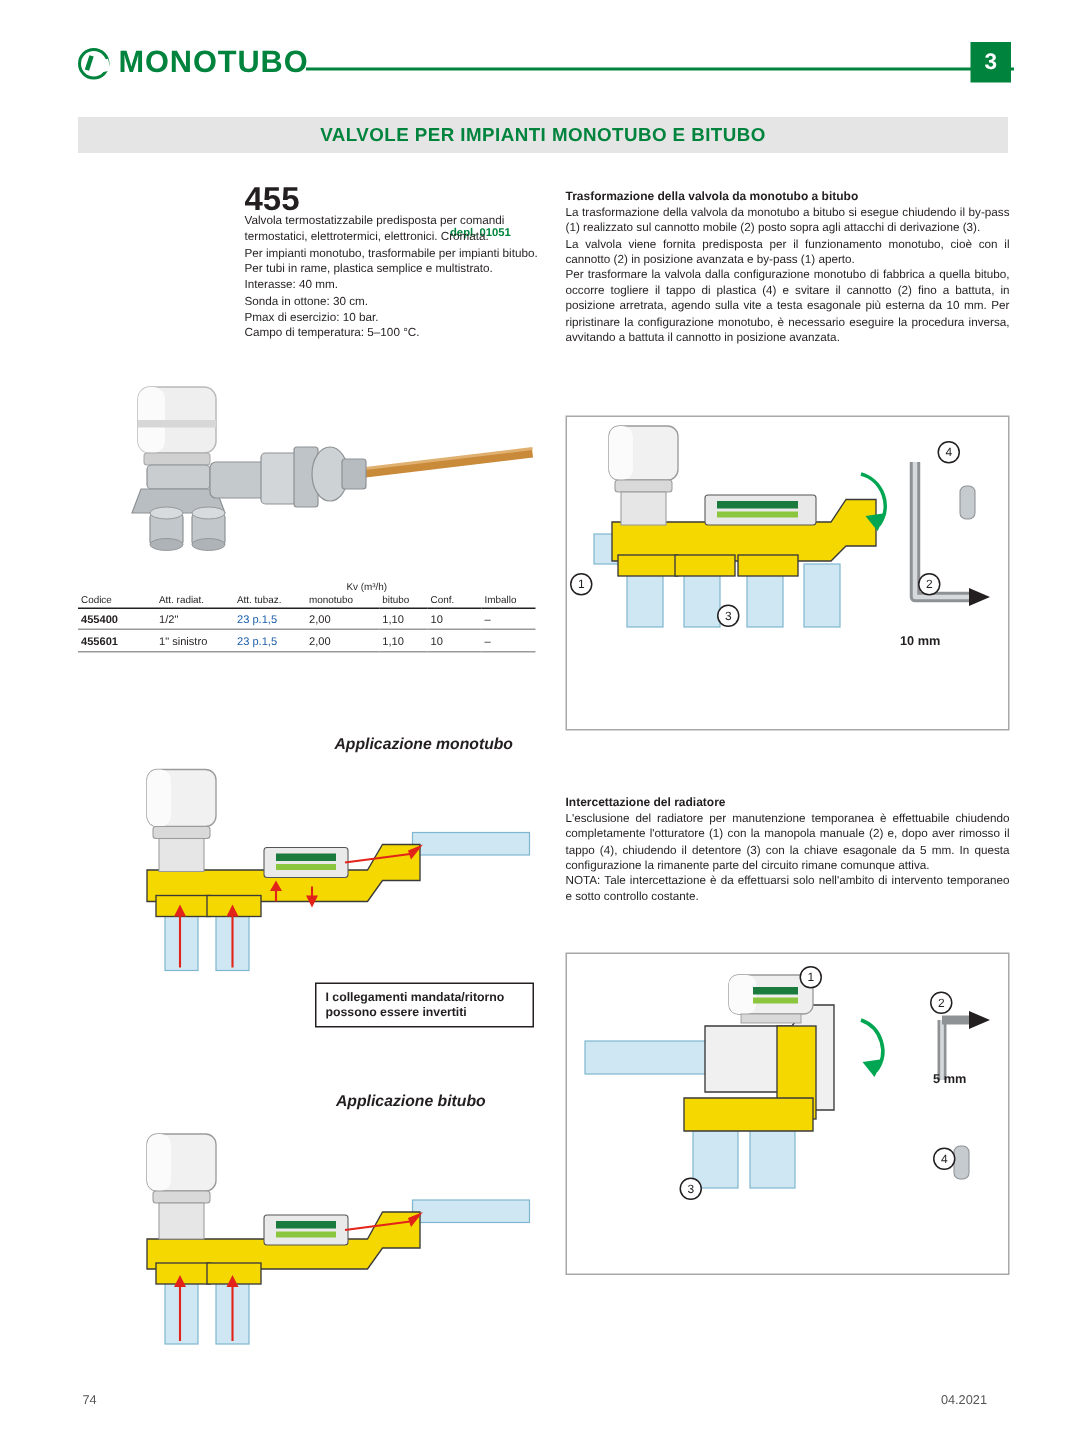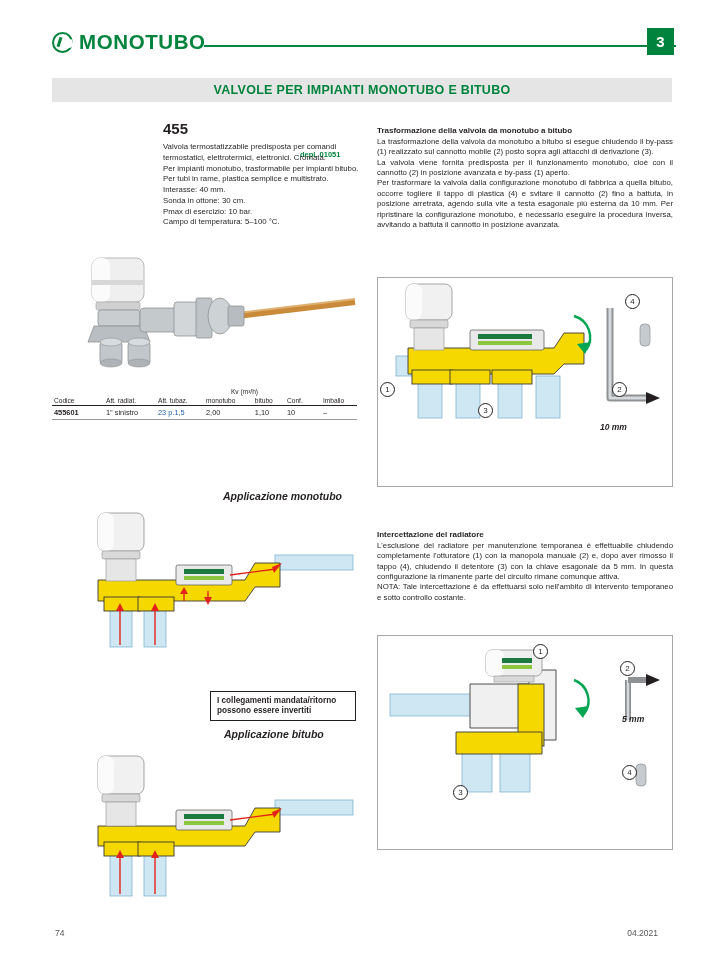--- a/index.html
+++ b/index.html
@@ -61,21 +61,21 @@
     background: #e5e5e5;
     display: flex; align-items: center; justify-content: center;
   }
   .title-bar span {
     color: #00843d; font-size: 12.5px; font-weight: bold; letter-spacing: 0.3px;
   }
 
   
   .series-no {
     position: absolute; left: 163px; top: 120px;
-    font-size: 15px; font-weight: bold; color: #231f20;
+    font-size: 22px; font-weight: bold; color: #231f20;
   }
   .depl {
     position: absolute; left: 300px; top: 126px;
     font-size: 7.5px; font-weight: bold; color: #00843d; margin-top: 24px;
   }
   .spec-text {
     position: absolute; left: 163px; top: 142px; width: 200px;
     font-size: 7.8px; line-height: 1.38; color: #231f20;
   }
 
@@ -106,21 +106,20 @@
     color: #231f20;
   }
   .cap-mono { left: 223px; top: 490px; }
   .cap-bitubo { left: 224px; top: 728px; }
 
   .note-box {
     position: absolute; left: 210px; top: 655px; width: 146px; height: 30px;
     border: 0.8px solid #231f20;
     display: flex; align-items: center;
     padding: 12px 6px;
-    margin-top: 36px;
   }
   .note-box span {
     font-size: 8.2px; font-weight: bold; line-height: 1.25;
   }
 
   
   .rc-h {
     position: absolute; font-size: 8px; font-weight: bold; color: #231f20;
   }
   .rc-p {
@@ -133,21 +132,21 @@
   .rc2-p { left: 377px; top: 541px; width: 296px; }
 
   
   .figbox {
     position: absolute; border: 0.8px solid #a8a8a8; background: #ffffff;
   }
   .fig1 { left: 377px; top: 277px; width: 296px; height: 210px; }
   .fig2 { left: 377px; top: 635px; width: 296px; height: 215px; }
 
   .dim-label {
-    position: absolute; font-size: 8.5px; font-weight: bold; color: #231f20; font-style: italic;
+    position: absolute; font-size: 8.5px; font-weight: bold; color: #231f20;
   }
 
   .callout {
     position: absolute; width: 15px; height: 15px; border-radius: 50%;
     border: 0.9px solid #231f20; background: #ffffff;
     font-size: 8px; display: flex; align-items: center; justify-content: center;
     color: #231f20;
   }
 
   
@@ -233,20 +232,29 @@
       <th>Att. radiat.</th>
       <th>Att. tubaz.</th>
       <th>monotubo</th>
       <th>bitubo</th>
       <th>Conf.</th>
       <th>Imballo</th>
     </tr>
   </thead>
   <tbody>
     <tr class="row-line">
+      <td class="code">455400</td>
+      <td>1/2"</td>
+      <td class="blue">23 p.1,5</td>
+      <td>2,00</td>
+      <td>1,10</td>
+      <td>10</td>
+      <td>–</td>
+    </tr>
+    <tr class="row-line">
       <td class="code">455601</td>
       <td>1" sinistro</td>
       <td class="blue">23 p.1,5</td>
       <td>2,00</td>
       <td>1,10</td>
       <td>10</td>
       <td>–</td>
     </tr>
   </tbody>
 </table>

